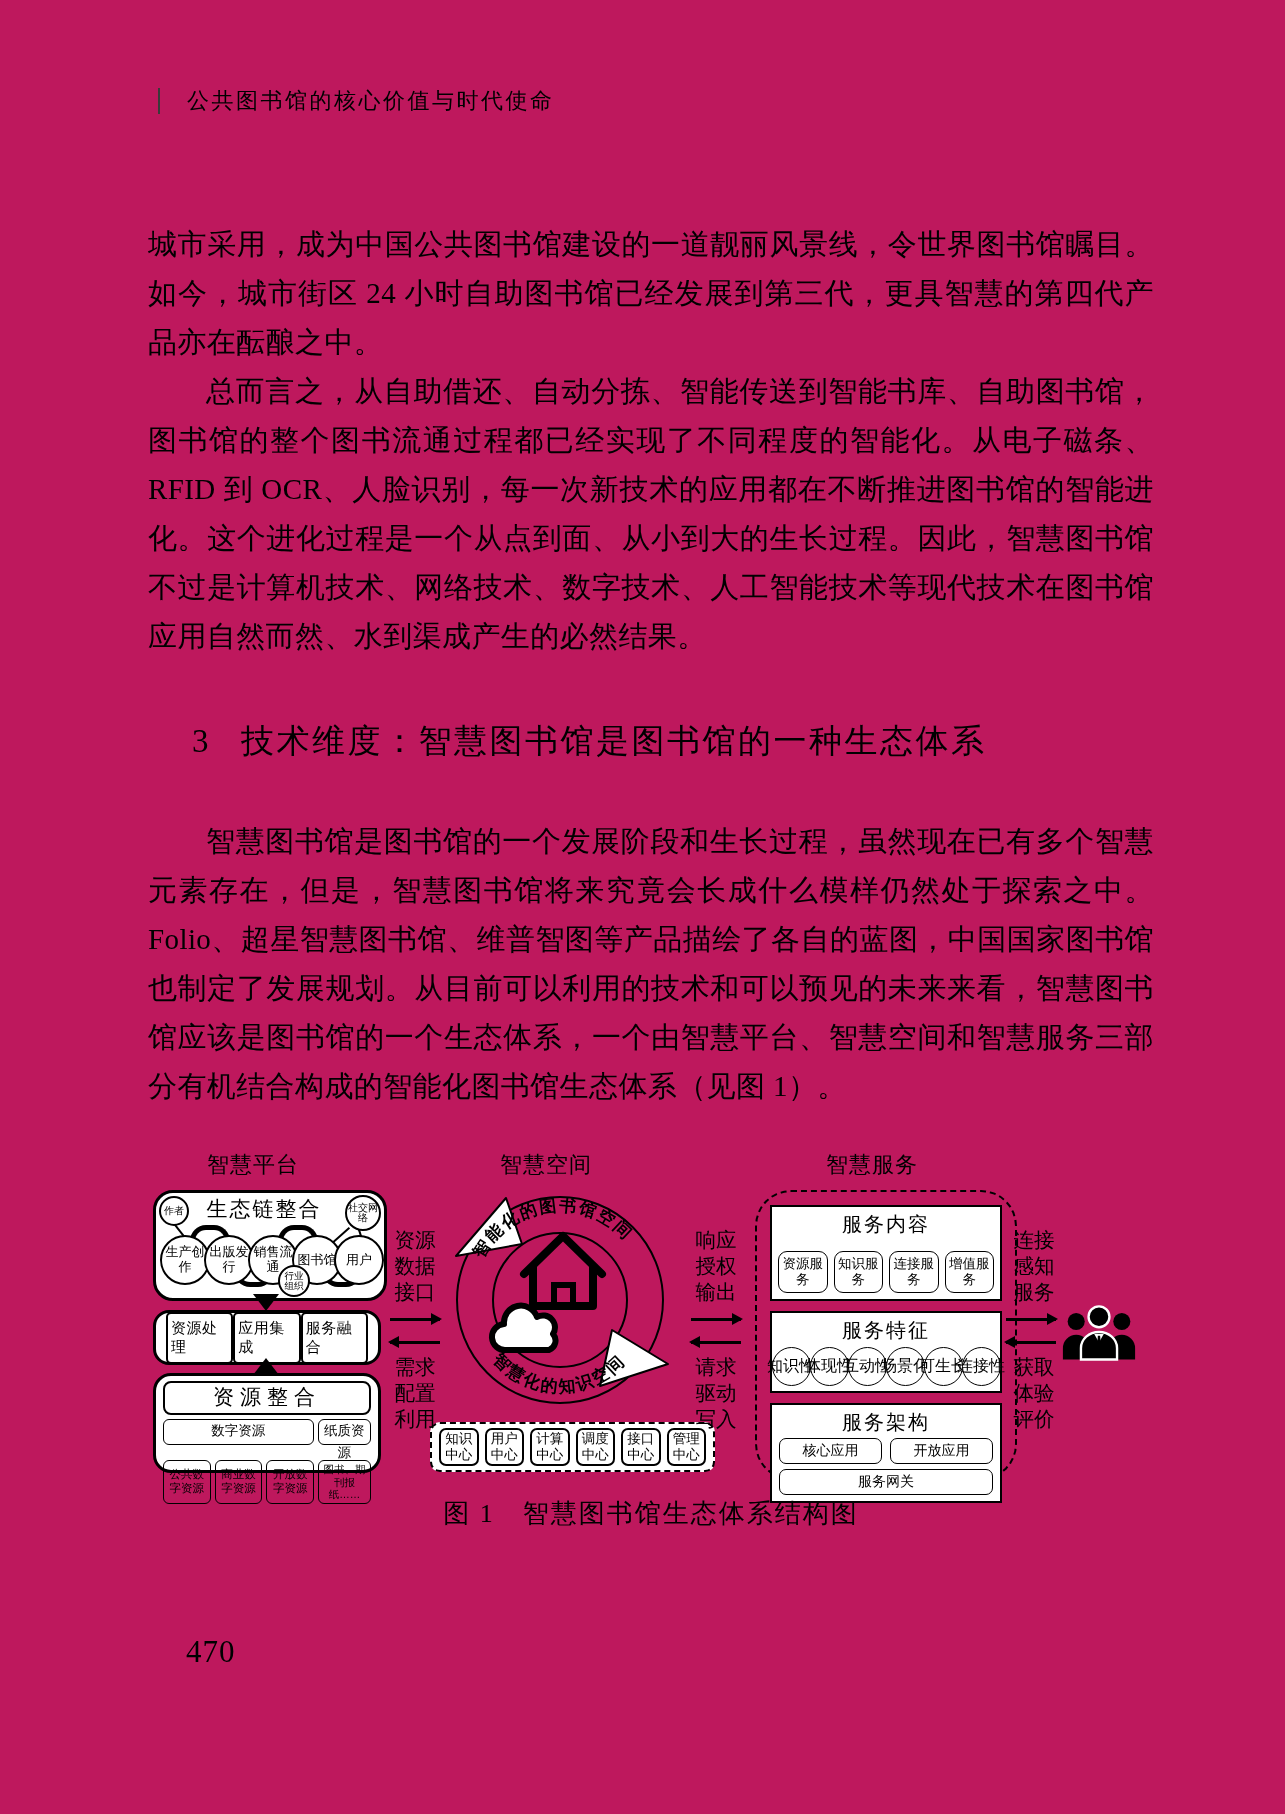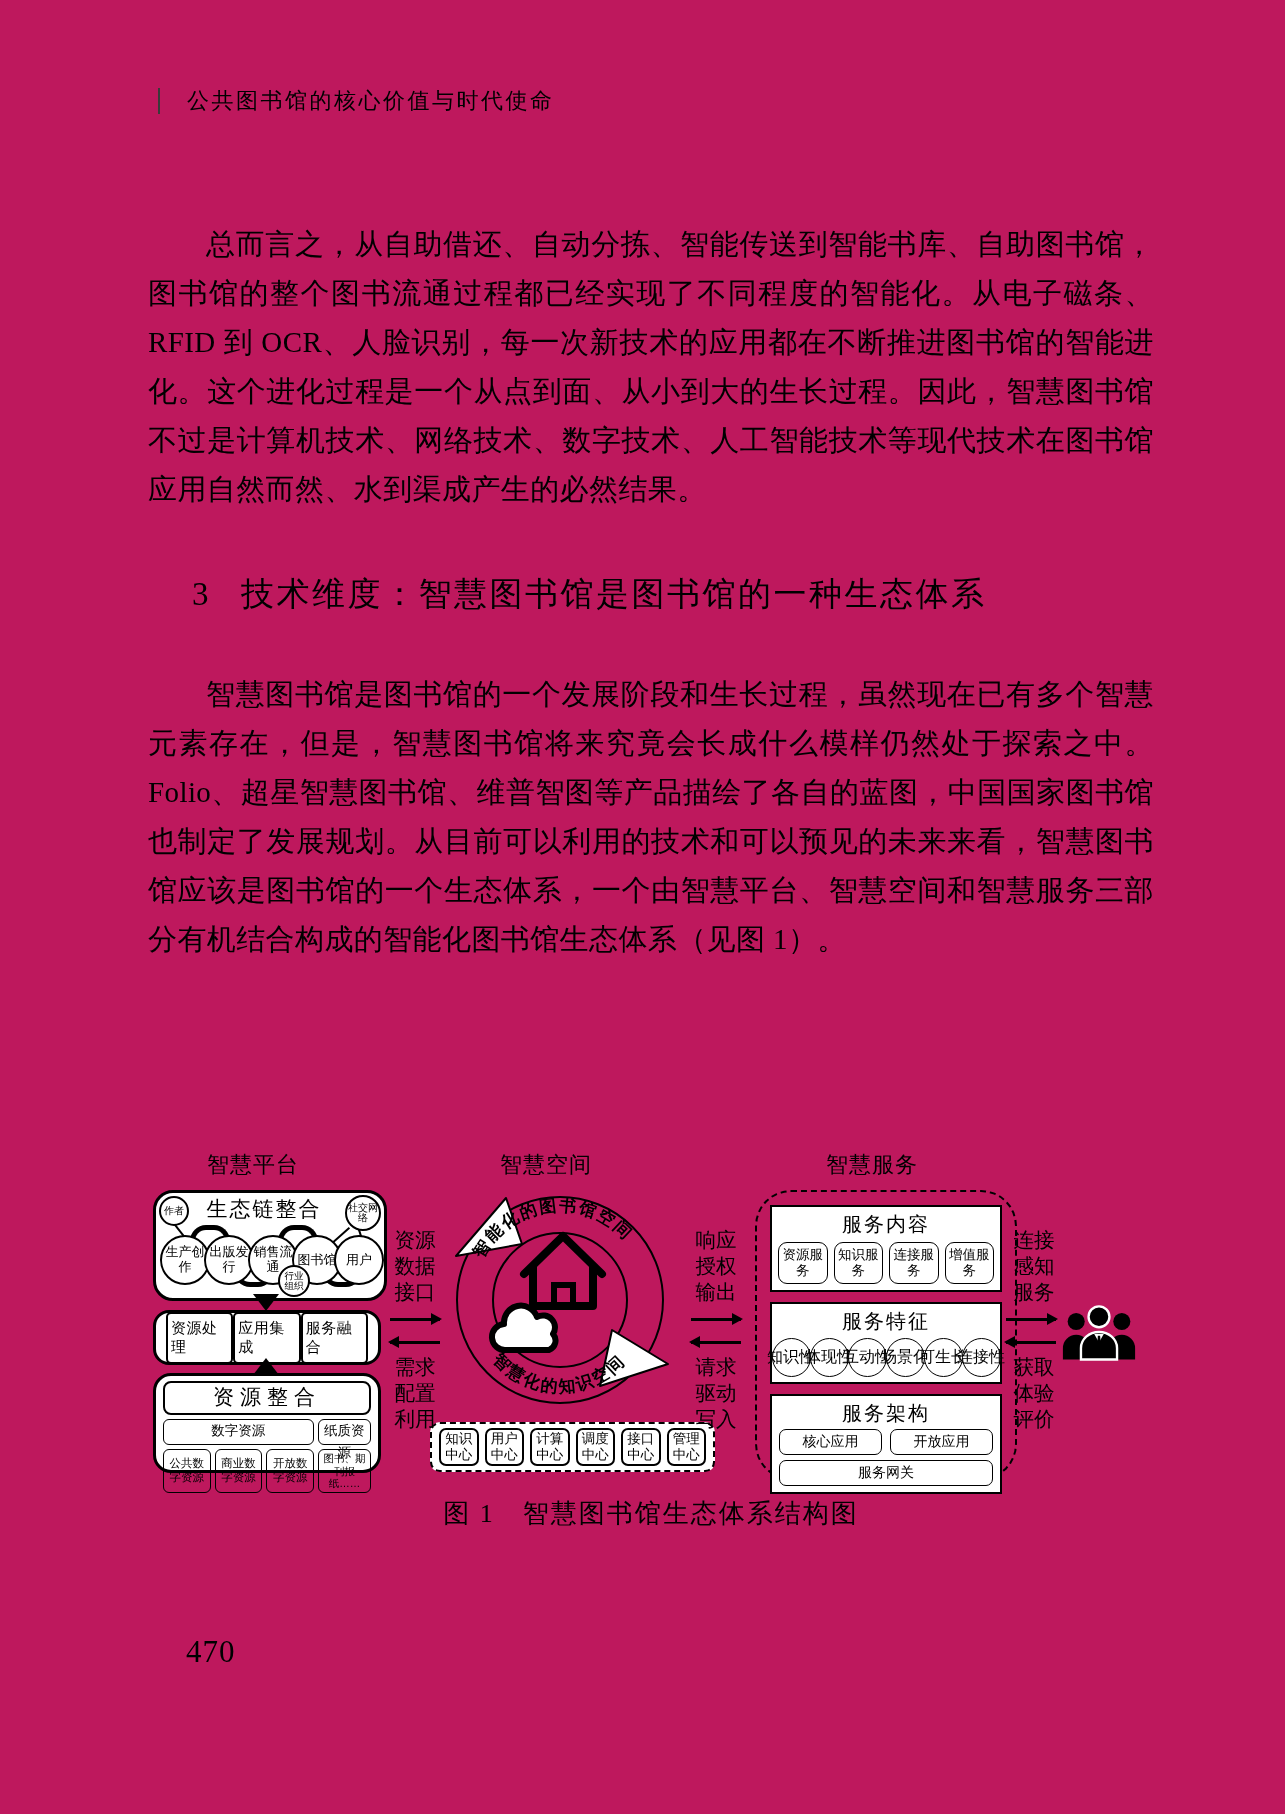--- a/index.html
+++ b/index.html
@@ -37,39 +37,39 @@
   .tri.dn{border-top:17px solid #000;}
   .tri.up{border-bottom:17px solid #000;}
   .panelB{position:absolute;left:25px;top:160px;width:228px;height:55px;border:3px solid #000;border-radius:16px;background:#fff;display:flex;align-items:center;justify-content:space-between;padding:0 10px;box-sizing:border-box;}
   .pb-box{border:2px solid #000;border-radius:5px;font-size:15px;padding:5px 3px;letter-spacing:0.5px;}
   .panelC{position:absolute;left:25px;top:223px;width:228px;height:100px;border:3px solid #000;border-radius:18px;background:#fff;box-sizing:border-box;padding:5px 7px;}
   .pc-title{border:2px solid #000;border-radius:8px;height:30px;line-height:28px;text-align:center;font-size:21px;letter-spacing:6px;font-family:"Liberation Serif","DejaVu Serif",serif;}
   .pc-r2{display:flex;gap:4px;margin-top:4px;}
   .pc-r2 .b{border:1.5px solid #000;border-radius:6px;height:24px;line-height:22px;text-align:center;font-size:13.5px;}
   .pc-dig{flex:2.9;}
   .pc-pap{flex:1;}
-  .pc-r3{display:flex;gap:4px;margin-top:4px;}
+  .pc-r3{display:flex;gap:4px;margin-top:15px;}
   .pc-r3 .b{flex:1;border:1.5px solid #000;border-radius:6px;font-size:11.5px;line-height:1.2;display:flex;align-items:center;justify-content:center;text-align:center;padding:2px 1px;min-height:26px;}
   .pc-r3 .b.wide{flex:1.12;font-size:10.5px;}
   
   .vflow{position:absolute;width:54px;text-align:center;font-size:20.5px;line-height:26px;font-family:"Liberation Serif","DejaVu Serif",serif;}
   .harrow{position:absolute;width:50px;height:2.5px;background:#000;}
   .harrow.r::after{content:"";position:absolute;right:-2px;top:-5.2px;border-left:11px solid #000;border-top:6.5px solid transparent;border-bottom:6.5px solid transparent;}
   .harrow.l::before{content:"";position:absolute;left:-2px;top:-5.2px;border-right:11px solid #000;border-top:6.5px solid transparent;border-bottom:6.5px solid transparent;}
   
   .ring{position:absolute;left:314px;top:32px;}
   
   .centers{position:absolute;left:302px;top:272px;width:285px;height:50px;border:2px dashed #000;border-radius:10px;background:#fff;box-sizing:border-box;display:flex;gap:6px;padding:4px 7px;}
   .centers .b{flex:1;border:2px solid #000;border-radius:7px;font-size:13.5px;line-height:1.15;display:flex;align-items:center;justify-content:center;text-align:center;}
   
   .panelS{position:absolute;left:627px;top:40px;width:262px;height:290px;border:2.5px dashed #000;border-radius:36px;box-sizing:border-box;padding:13px 13px 9px;}
   .sec{border:2.5px solid #000;background:#fff;}
   .sec-title{text-align:center;font-size:20px;letter-spacing:2px;font-family:"Liberation Serif","DejaVu Serif",serif;padding-top:2px;}
   .sec.content{margin-bottom:10px;padding:2px 6px 6px;}
-  .ct-items{display:flex;gap:6px;margin-top:4px;}
+  .ct-items{display:flex;gap:6px;margin-top:13px;}
   .ct-items .b{flex:1;border:1.5px solid #000;border-radius:9px;font-size:13.5px;line-height:1.2;text-align:center;padding:4px 0;}
   .sec.features{margin-bottom:10px;padding:2px 2px 5px;}
   .ft-items{display:flex;justify-content:center;margin-top:3px;}
   .ft-items .c{width:37px;height:37px;border:1.5px solid #000;border-radius:50%;font-size:16px;display:flex;align-items:center;justify-content:center;white-space:nowrap;margin:0 -0.5px;background:#fff;}
   .sec.arch{padding:2px 7px 6px;}
   .ar-apps{display:flex;gap:8px;margin-top:2px;justify-content:flex-end;}
   .ar-apps .b{flex:1;border:1.5px solid #000;border-radius:7px;height:24px;line-height:22px;text-align:center;font-size:14px;}
   .ar-gw{margin-top:5px;border:1.5px solid #000;border-radius:7px;height:24px;line-height:22px;text-align:center;font-size:14px;}
   .people{position:absolute;left:933px;top:153px;}
   
@@ -80,20 +80,21 @@
 <body>
 
 <div class="page">
 
   <div class="hdr">
     <div class="hdr-bar"></div>
     <div class="hdr-title">公共图书馆的核心价值与时代使命</div>
   </div>
 
   <div class="textcol">
+    <p>城市采用，成为中国公共图书馆建设的一道靓丽风景线，令世界图书馆瞩目。如今，城市街区 24 小时自助图书馆已经发展到第三代，更具智慧的第四代产品亦在酝酿之中。</p>
     <p class="ind">总而言之，从自助借还、自动分拣、智能传送到智能书库、自助图书馆，图书馆的整个图书流通过程都已经实现了不同程度的智能化。从电子磁条、RFID 到 OCR、人脸识别，每一次新技术的应用都在不断推进图书馆的智能进化。这个进化过程是一个从点到面、从小到大的生长过程。因此，智慧图书馆不过是计算机技术、网络技术、数字技术、人工智能技术等现代技术在图书馆应用自然而然、水到渠成产生的必然结果。</p>
     <div class="h3">
       <span>3</span><span class="hgap"></span><span>技术维度：智慧图书馆是图书馆的一种生态体系</span>
     </div>
     <p class="ind">智慧图书馆是图书馆的一个发展阶段和生长过程，虽然现在已有多个智慧元素存在，但是，智慧图书馆将来究竟会长成什么模样仍然处于探索之中。Folio、超星智慧图书馆、维普智图等产品描绘了各自的蓝图，中国国家图书馆也制定了发展规划。从目前可以利用的技术和可以预见的未来来看，智慧图书馆应该是图书馆的一个生态体系，一个由智慧平台、智慧空间和智慧服务三部分有机结合构成的智能化图书馆生态体系（见图 1）。</p>
   </div>
 
   <div class="fig">
 
     <div class="figlabel" style="left:79px;">智慧平台</div>

